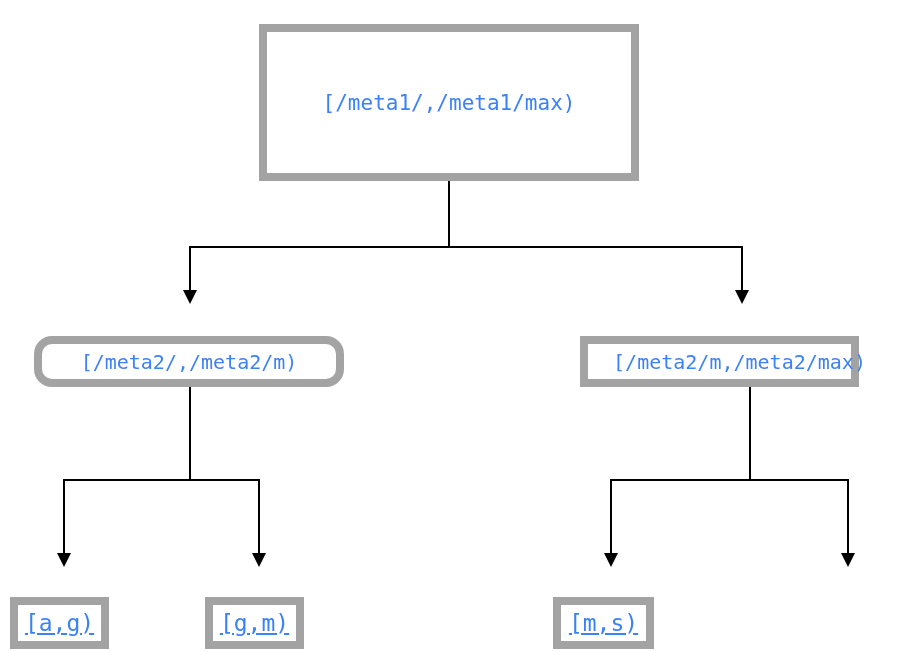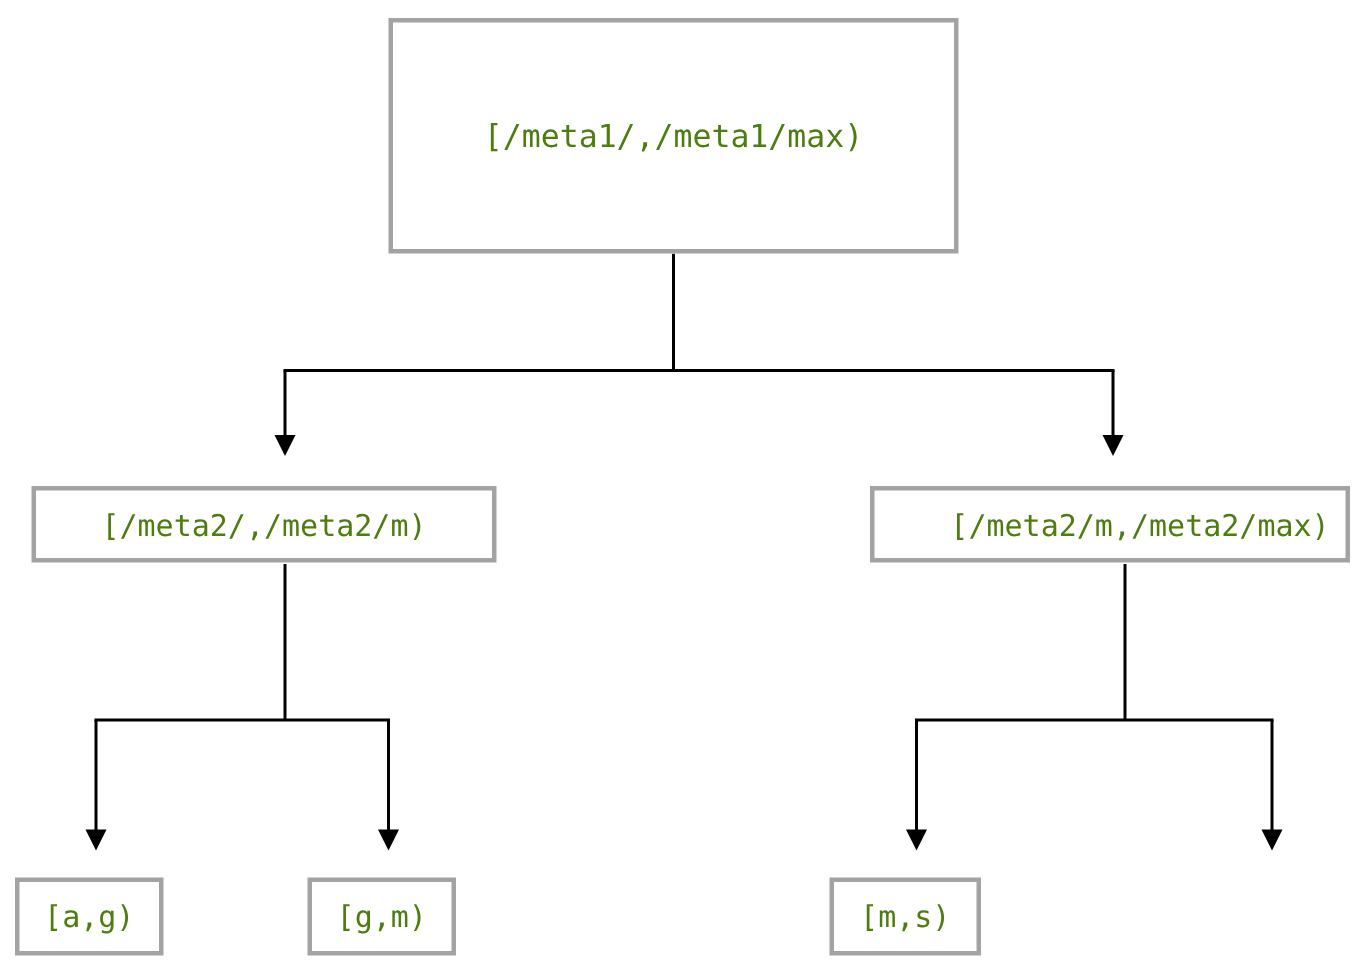--- a/index.html
+++ b/index.html
@@ -13,54 +13,57 @@
   #diagram-root {
     position: relative;
     width: 912px;
     height: 652px;
     background: #ffffff;
     overflow: hidden;
   }
   .node {
     position: absolute;
     box-sizing: border-box;
-    border: 3px solid #a3a3a3;
+    border: 8px solid #a3a3a3;
     background: #ffffff;
     display: flex;
     align-items: center;
     justify-content: center;
-    color: #4d7c0f;
+    color: #3b82f6;
     font-family: "DejaVu Sans Mono", monospace;
     white-space: pre;
+    margin-top: 12px;
   }
   .node-root {
     left: 259px;
     top: 12px;
     width: 380px;
     height: 157px;
     font-size: 21px;
   }
   .node-mid {
     top: 324px;
     height: 51px;
     font-size: 20px;
   }
   .node-mid-left {
-    left: 21px;
+    left: 34px;
     width: 310px;
+    border-radius: 18px;
   }
   .node-mid-right {
     left: 580px;
-    width: 320px;
+    width: 279px;
     padding-left: 40px;
   }
   .node-leaf {
     top: 585px;
     height: 52px;
-    font-size: 20px;
+    font-size: 23px;
+    text-decoration: underline;
   }
   .leaf-ag   { left: 10px;  width: 99px; }
   .leaf-gm   { left: 205px; width: 99px; }
   .leaf-ms   { left: 553px; width: 101px; }
   .leaf-smax { left: 779px; width: 122px; }
 
   .edge-svg {
     position: absolute;
     left: 0;
     top: 0;

